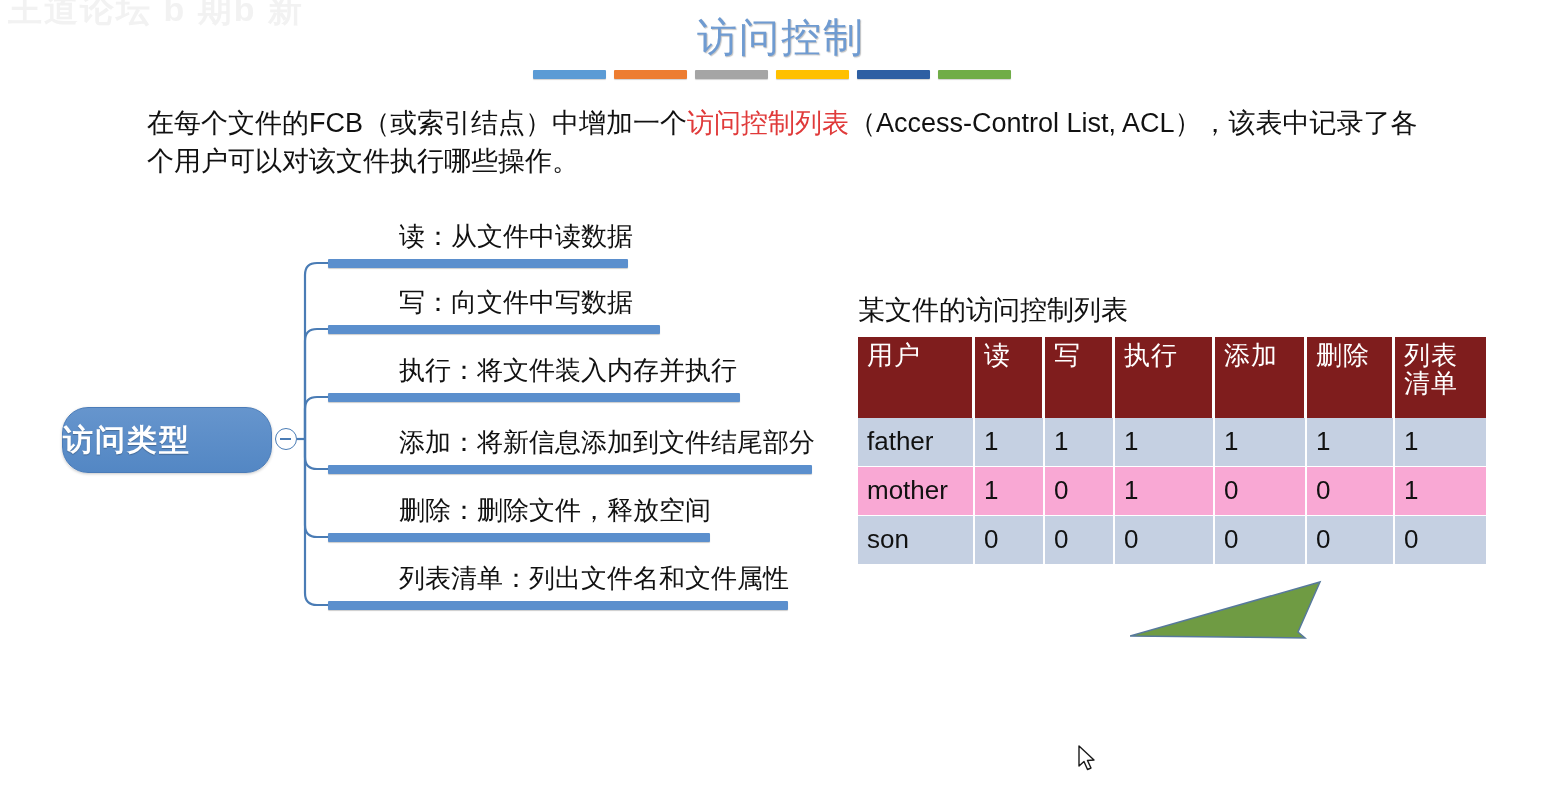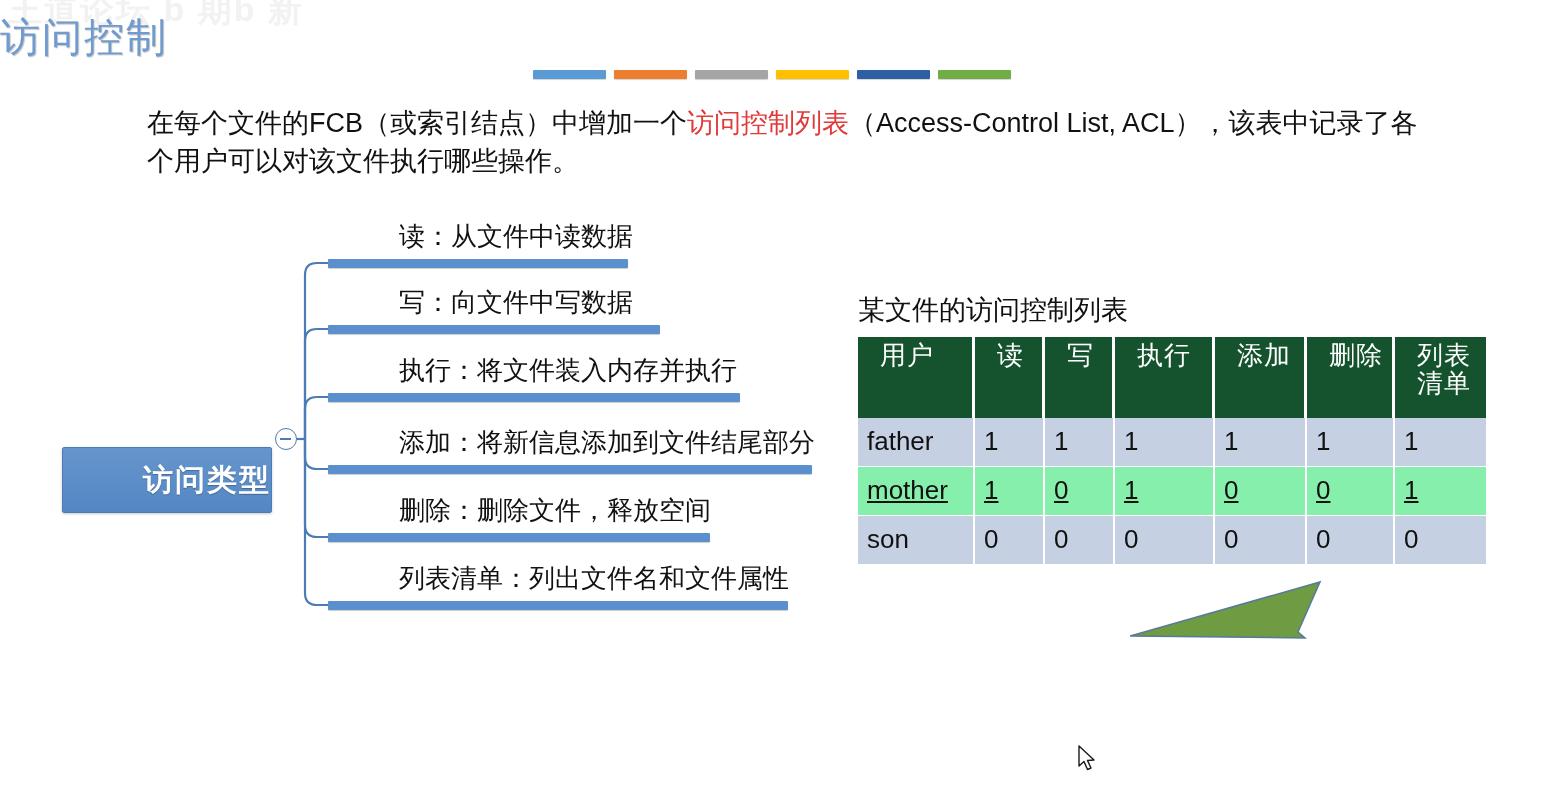--- a/index.html
+++ b/index.html
@@ -34,21 +34,21 @@
     line-height: 46px;
     user-select: none;
   }
 
   
   #slide-title {
     position: absolute;
     left: 0;
     top: 10px;
     width: 1562px;
-    text-align: left;
+    text-align: center;
     font-size: 40px;
     font-weight: normal;
     color: #6f9bd1;
     text-shadow: 1px 1px 1px rgba(120,120,120,0.45);
     letter-spacing: 2px;
   }
   #title-rule {
     position: absolute;
     left: 533px;
     top: 70px;
@@ -84,33 +84,32 @@
     top: 195px;
     width: 860px;
     height: 460px;
   }
   #root-node {
     position: absolute;
     left: 62px;
     top: 212px;
     width: 208px;
     height: 64px;
-    border-radius: 2px;
+    border-radius: 26px;
     background: linear-gradient(180deg, #6695cd 0%, #5387c4 100%);
     border: 1px solid #4b7cb8;
     box-shadow: 0 1px 3px rgba(0,0,0,0.22);
     color: #ffffff;
     font-size: 30px;
     font-weight: bold;
     letter-spacing: 2px;
     display: flex;
     align-items: center;
-    justify-content: flex-end;
+    justify-content: flex-start;
     text-shadow: 0 1px 1px rgba(0,0,0,0.25);
-    margin-top: 40px;
   }
   #collapse-node {
     position: absolute;
     left: 275px;
     top: 233px;
     width: 22px;
     height: 22px;
     border-radius: 50%;
     border: 1.6px solid #4a7cb5;
     background: #ffffff;
@@ -154,47 +153,47 @@
   #acl-table {
     position: absolute;
     left: 858px;
     top: 337px;
     width: 628px;
     border-collapse: separate;
     border-spacing: 0;
     table-layout: fixed;
   }
   #acl-table th {
-    background: #14532d;
+    background: #7f1d1d;
     color: #ffffff;
     font-size: 26px;
     font-weight: normal;
     text-align: left;
     vertical-align: top;
-    padding: 5px 0 0 22px;
+    padding: 5px 0 0 9px;
     height: 76px;
     border-right: 3px solid #ffffff;
     line-height: 1.08;
     font-family: "Liberation Serif", "DejaVu Serif", serif;
     letter-spacing: 1px;
   }
   #acl-table th:last-child { border-right: none; }
   #acl-table td {
     font-size: 26px;
     color: #111;
     text-align: left;
     padding: 4px 0 6px 9px;
     height: 38px;
     border-right: 2px solid #ffffff;
     border-bottom: 1px solid #ffffff;
     font-family: "Liberation Sans", "DejaVu Sans", sans-serif;
   }
   #acl-table td:last-child { border-right: none; }
   #acl-table tbody tr.row-odd td { background: #c5d0e2; }
-  #acl-table tbody tr.row-even td { background: #86efac; text-decoration: underline; }
+  #acl-table tbody tr.row-even td { background: #f9a8d4; }
 
   
   #callout {
     position: absolute;
     left: 876px;
     top: 630px;
     width: 502px;
     height: 144px;
     border-radius: 16px;
     background: #6f9b43;

